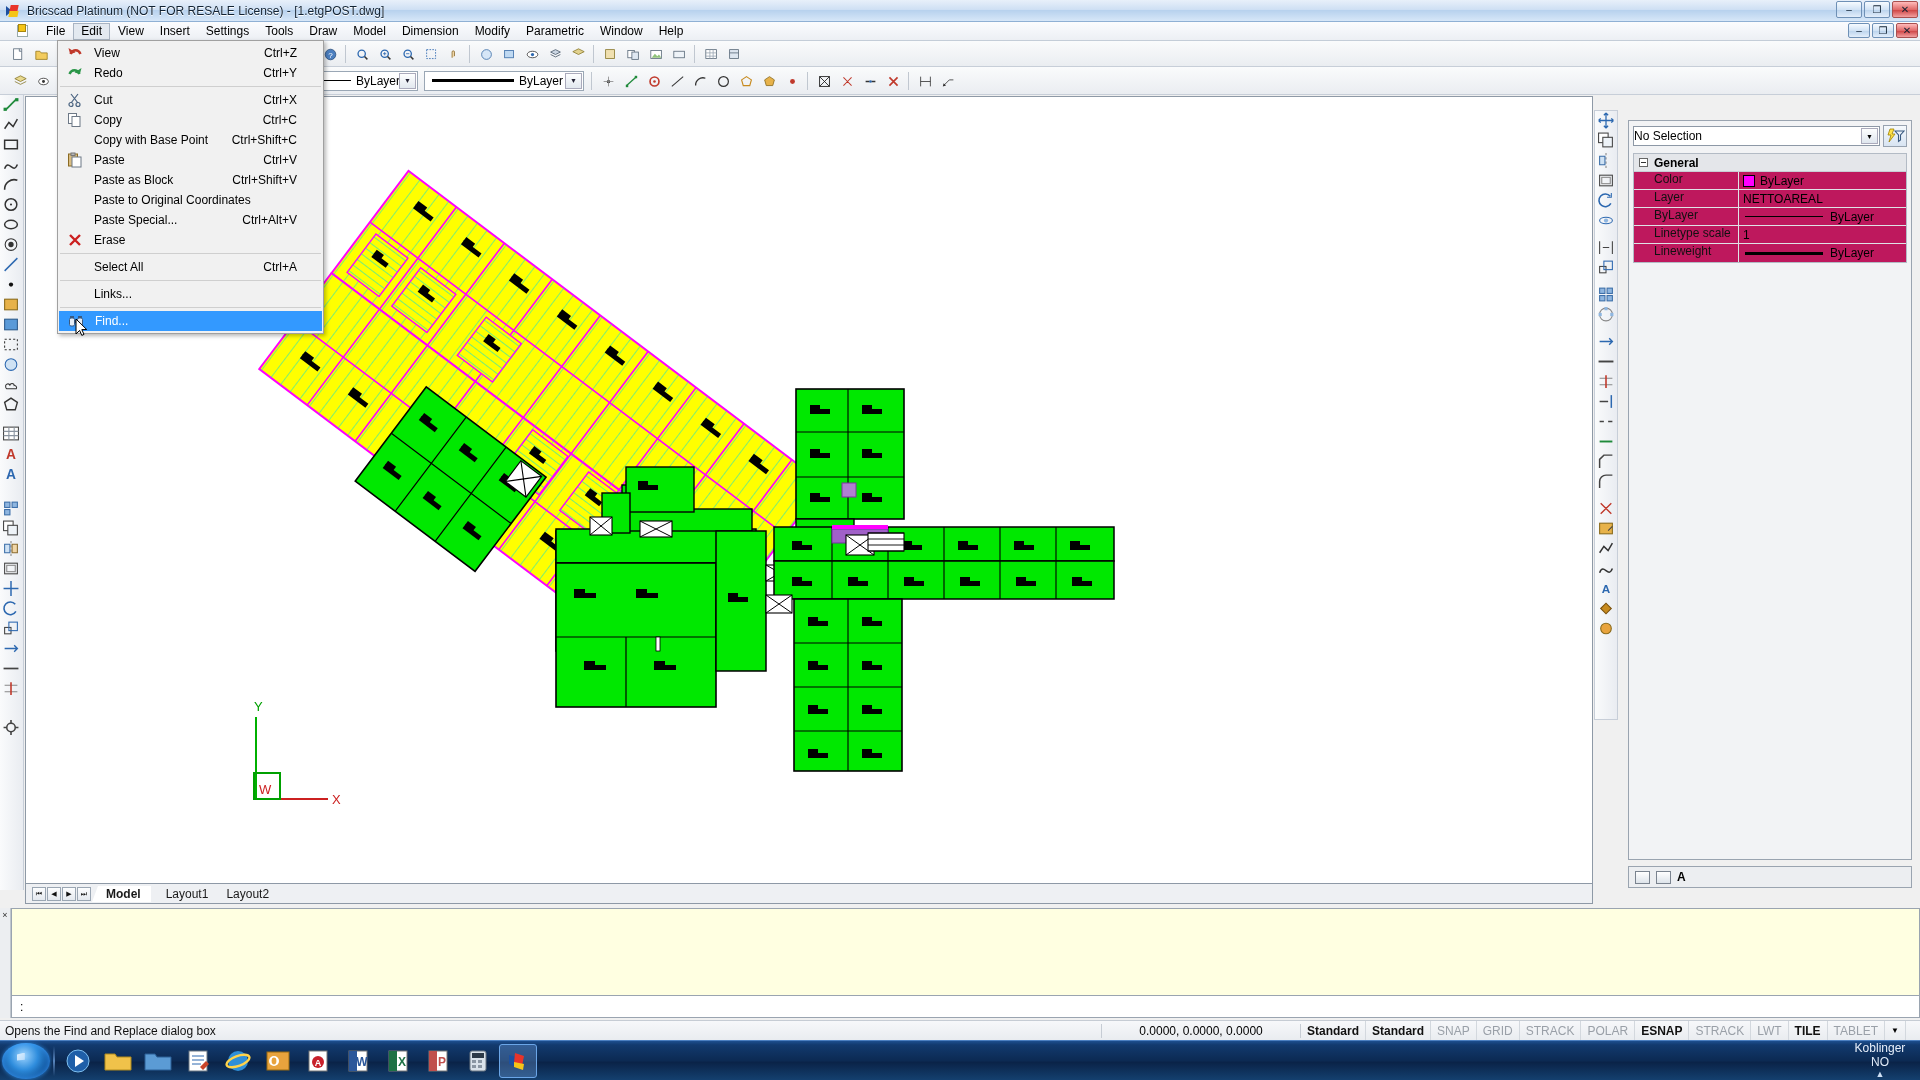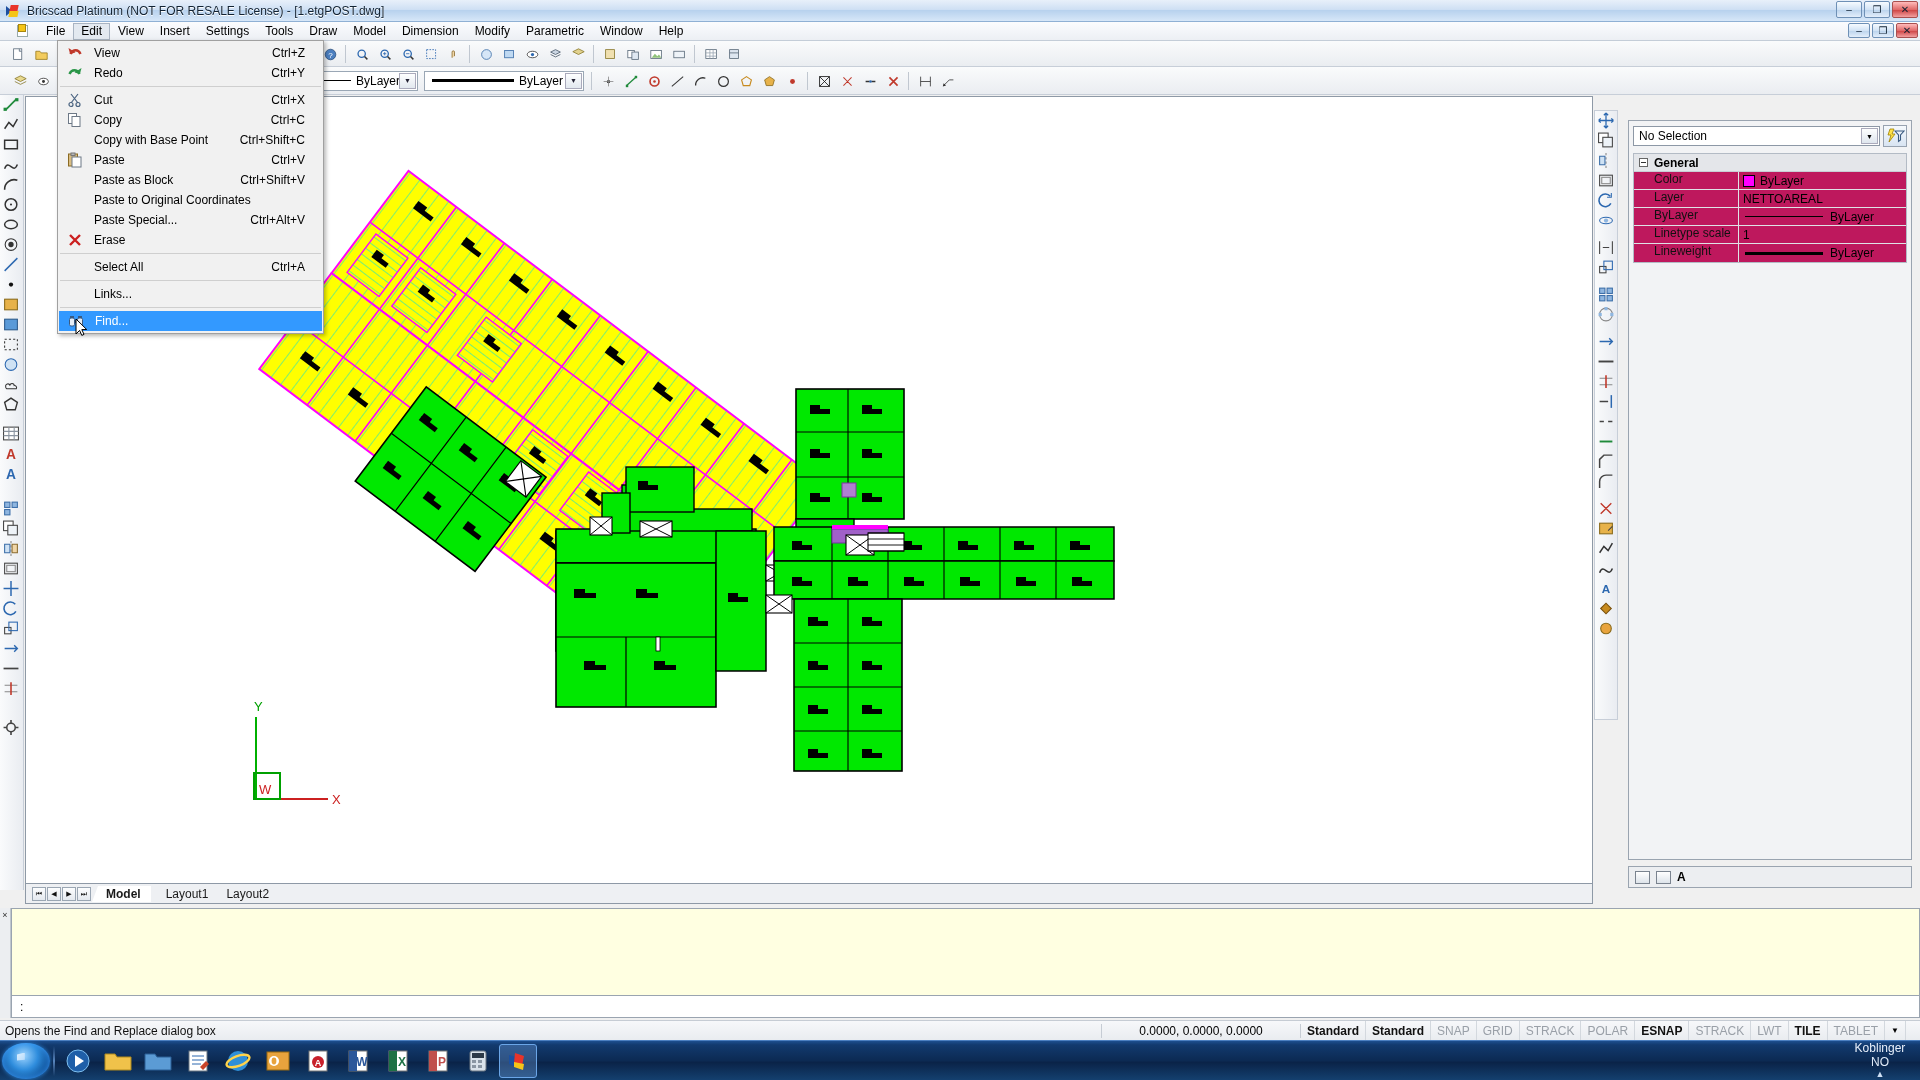--- a/index.html
+++ b/index.html
@@ -106,21 +106,21 @@
   
   .proppanel {
     position:absolute; left:1628px; top:120px; width:284px; height:740px;
     background:#f2f3f5; border:1px solid #9aa4b0;
   }
   .propcombo-row { display:flex; align-items:center; padding:4px 4px 2px 4px; }
   .propsel {
     flex:1; height:20px; border:1px solid #8d98a6; background:#fff;
     display:flex; align-items:center; font-size:12px; position:relative;
   }
-  .propsel .txt { margin-left:5px; }
+  .propsel .txt { }
   .propsel .arw { position:absolute; right:1px; top:1px; width:17px; height:16px;
      background:linear-gradient(to bottom,#fdfefe,#dfe6ee); border:1px solid #aab;
      display:flex;align-items:center;justify-content:center;font-size:7px;}
   .filtbtn { width:24px; height:22px; margin-left:3px; border:1px solid #97a2b0;
      background:linear-gradient(to bottom,#f5f9fd,#d8e4f2); position:relative; }
 
   .propgrid { margin:4px 4px 0 4px; border:1px solid #b3bbc5; background:#be185d; }
   .grp-hdr { display:flex; align-items:center; height:18px; background:#e4e6ea; border-bottom:1px solid #c8cdd4; }
   .grp-box { width:9px;height:9px;border:1px solid #666;margin-left:5px;background:#fff;position:relative;}
   .grp-box:after{content:"";position:absolute;left:1px;top:3px;width:5px;height:1px;background:#333;}
@@ -176,21 +176,21 @@
   .showdesk { width:12px; height:40px; background:linear-gradient(to right,#2a5c9a,#5e90c8); border-left:1px solid #7fa8d8; }
 
   
   .dropdown {
     position:absolute; left:57px; top:40px; width:267px;
     background:#f1f1f1; border:1px solid #a0a0a0; box-shadow:2px 2px 4px rgba(0,0,0,.28);
     padding:2px 0; z-index:50;
   }
   .dd-item { height:20px; display:flex; align-items:center; position:relative; padding-left:36px; font-size:12px; color:#000; }
   .dd-item.hl { background:#3399ff; color:#fff; margin:0 1px; }
-  .dd-acc { position:absolute; right:18px; font-size:12px;text-align:right; }
+  .dd-acc { position:absolute; right:26px; font-size:12px;text-align:right; }
   .dd-sep { height:1px; background:#cfcfcf; margin:3px 2px 3px 2px; }
   .dd-ico { position:absolute; left:9px; top:2px; width:16px; height:16px; }
 
   .cursor-arrow { position:absolute; width:12px; height:19px; z-index:99; pointer-events:none; }
 </style>
 </head>
 <body>
 
 <div id="app">
 

